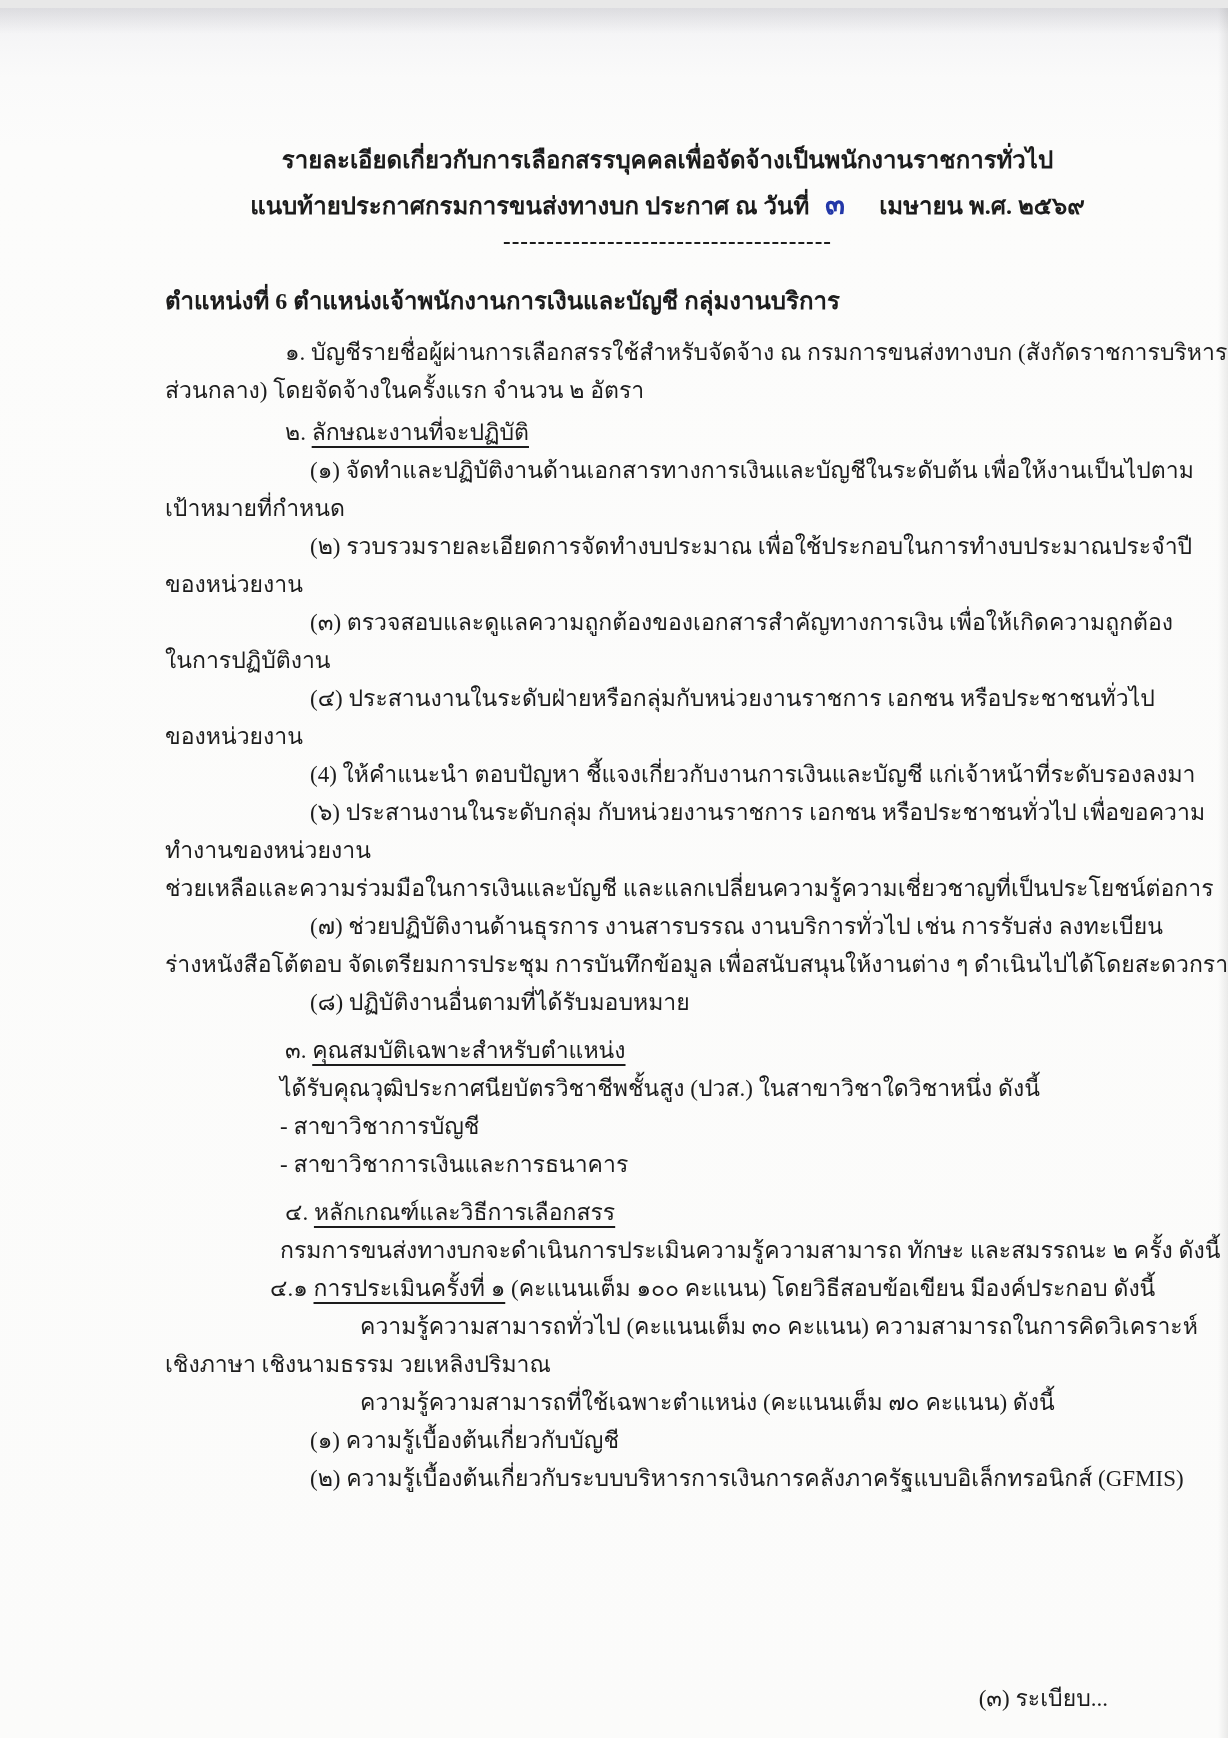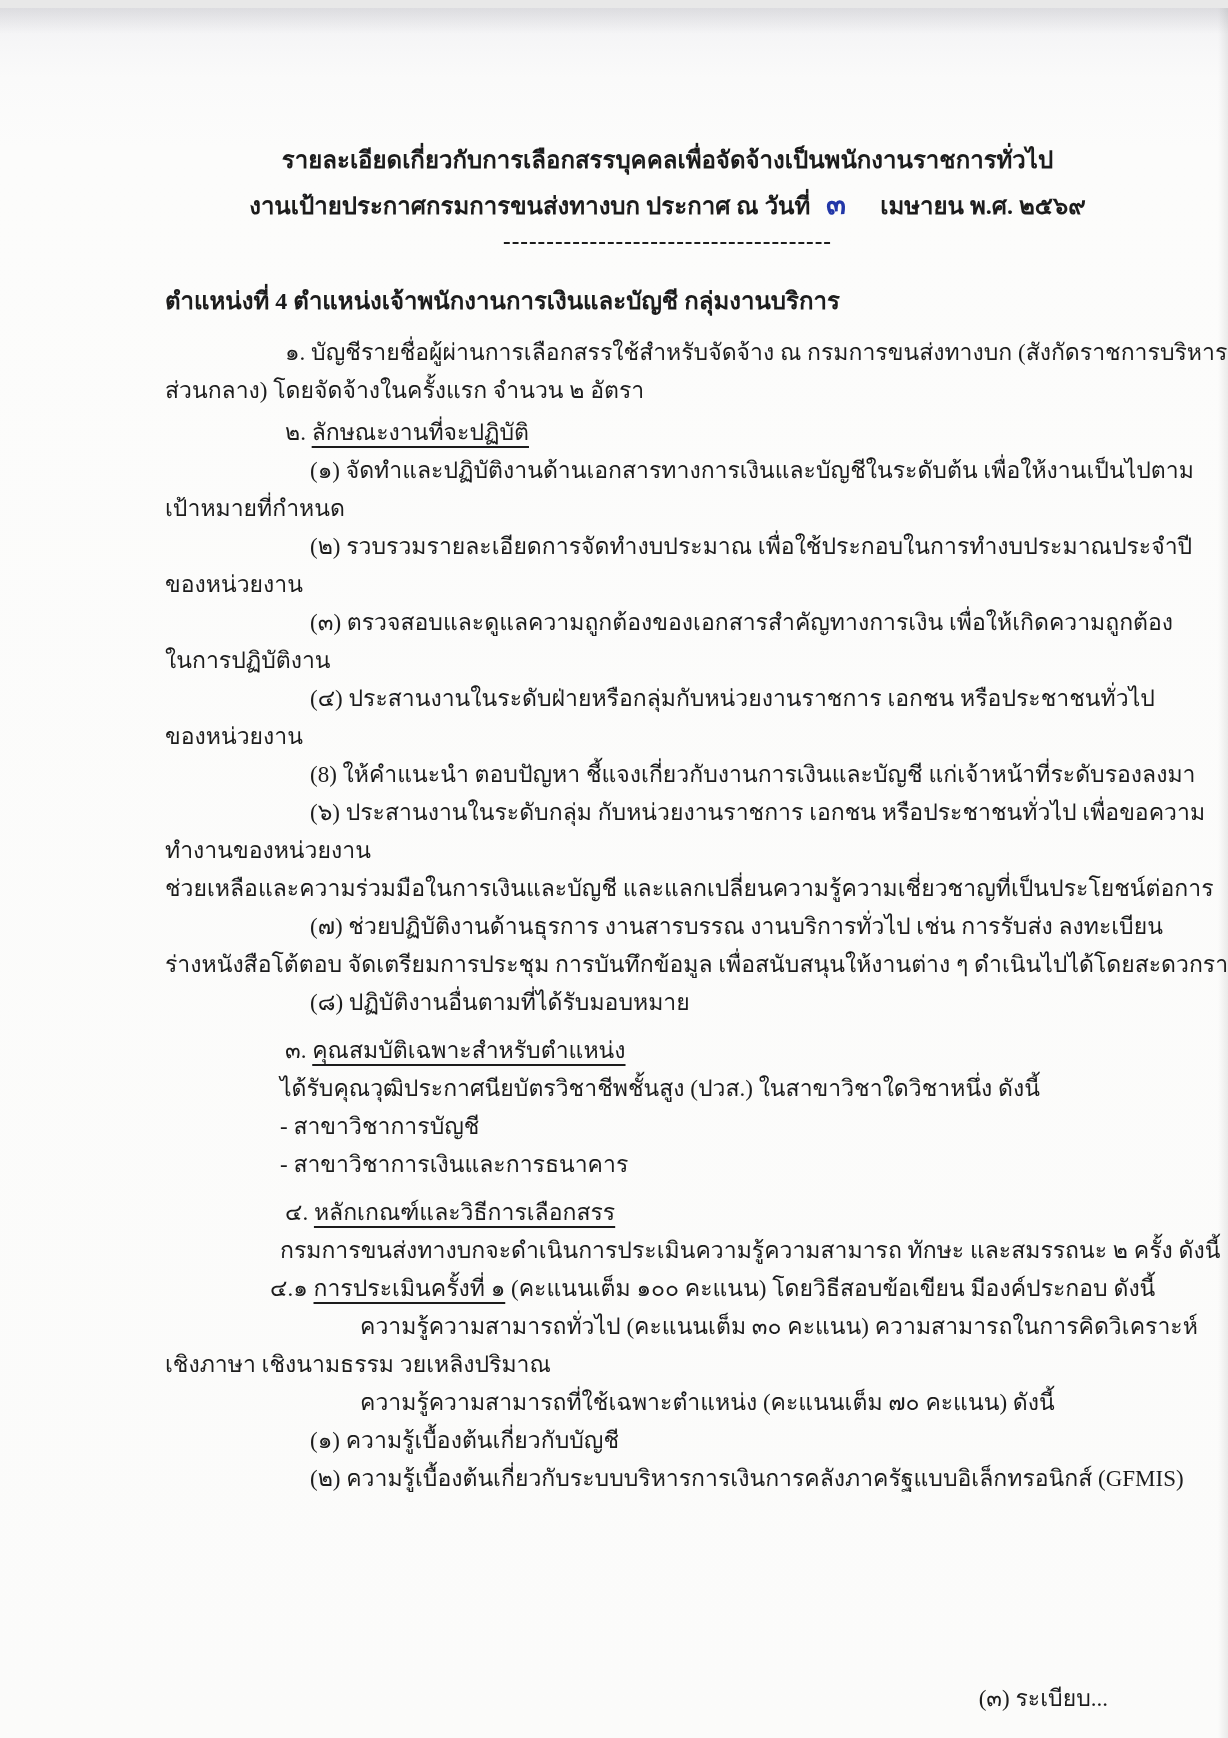--- a/index.html
+++ b/index.html
@@ -82,44 +82,44 @@
 
 <div class="page">
   <div class="top-shade"></div>
   <div class="edge-shade"></div>
 
   <div class="content">
 
     <div class="title-line">รายละเอียดเกี่ยวกับการเลือกสรรบุคคลเพื่อจัดจ้างเป็นพนักงานราชการทั่วไป</div>
 
     <div class="title-line">
-      <span>งานเป้ายประกาศกรมการขนส่งทางบก ประกาศ ณ วันที่</span><span class="handwritten-day">๓</span><span>เมษายน พ.ศ. ๒๕๖๙</span>
+      <span>แนบท้ายประกาศกรมการขนส่งทางบก ประกาศ ณ วันที่</span><span class="handwritten-day">๓</span><span>เมษายน พ.ศ. ๒๕๖๙</span>
     </div>
 
     <div class="dashes">--------------------------------------</div>
 
-    <div class="pos-heading line">ตำแหน่งที่ 4 ตำแหน่งเจ้าพนักงานการเงินและบัญชี กลุ่มงานบริการ</div>
+    <div class="pos-heading line">ตำแหน่งที่ 6 ตำแหน่งเจ้าพนักงานการเงินและบัญชี กลุ่มงานบริการ</div>
 
     <div class="line ind1 mt-sm">๑. บัญชีรายชื่อผู้ผ่านการเลือกสรรใช้สำหรับจัดจ้าง ณ กรมการขนส่งทางบก (สังกัดราชการบริหาร</div>
     <div class="line">ส่วนกลาง) โดยจัดจ้างในครั้งแรก จำนวน ๒ อัตรา</div>
 
     <div class="line ind1 mt-xs">
       <span>๒.</span>
       <span class="u">ลักษณะงานที่จะปฏิบัติ</span>
     </div>
 
     <div class="line ind2">(๑) จัดทำและปฏิบัติงานด้านเอกสารทางการเงินและบัญชีในระดับต้น เพื่อให้งานเป็นไปตาม</div>
     <div class="line">เป้าหมายที่กำหนด</div>
     <div class="line ind2">(๒) รวบรวมรายละเอียดการจัดทำงบประมาณ เพื่อใช้ประกอบในการทำงบประมาณประจำปี</div>
     <div class="line">ของหน่วยงาน</div>
     <div class="line ind2">(๓) ตรวจสอบและดูแลความถูกต้องของเอกสารสำคัญทางการเงิน เพื่อให้เกิดความถูกต้อง</div>
     <div class="line">ในการปฏิบัติงาน</div>
     <div class="line ind2">(๔) ประสานงานในระดับฝ่ายหรือกลุ่มกับหน่วยงานราชการ เอกชน หรือประชาชนทั่วไป</div>
     <div class="line">ของหน่วยงาน</div>
-    <div class="line ind2">(8) ให้คำแนะนำ ตอบปัญหา ชี้แจงเกี่ยวกับงานการเงินและบัญชี แก่เจ้าหน้าที่ระดับรองลงมา</div>
+    <div class="line ind2">(4) ให้คำแนะนำ ตอบปัญหา ชี้แจงเกี่ยวกับงานการเงินและบัญชี แก่เจ้าหน้าที่ระดับรองลงมา</div>
     <div class="line ind2">(๖) ประสานงานในระดับกลุ่ม กับหน่วยงานราชการ เอกชน หรือประชาชนทั่วไป เพื่อขอความ</div>
     <div class="line">ทำงานของหน่วยงาน</div>
     <div class="line">ช่วยเหลือและความร่วมมือในการเงินและบัญชี และแลกเปลี่ยนความรู้ความเชี่ยวชาญที่เป็นประโยชน์ต่อการ</div>
     <div class="line ind2">(๗) ช่วยปฏิบัติงานด้านธุรการ งานสารบรรณ งานบริการทั่วไป เช่น การรับส่ง ลงทะเบียน</div>
     <div class="line">ร่างหนังสือโต้ตอบ จัดเตรียมการประชุม การบันทึกข้อมูล เพื่อสนับสนุนให้งานต่าง ๆ ดำเนินไปได้โดยสะดวกราบรื่น</div>
     <div class="line ind2">(๘) ปฏิบัติงานอื่นตามที่ได้รับมอบหมาย</div>
 
     <div class="line ind1 mt-md">
       <span>๓.</span>
       <span class="u">คุณสมบัติเฉพาะสำหรับตำแหน่ง</span>

